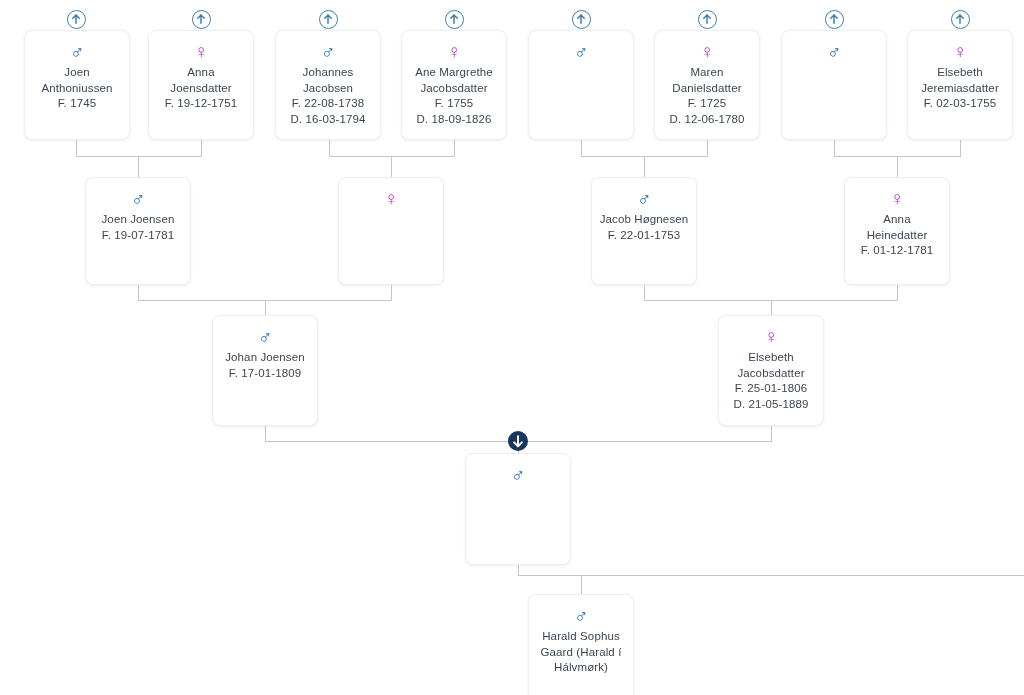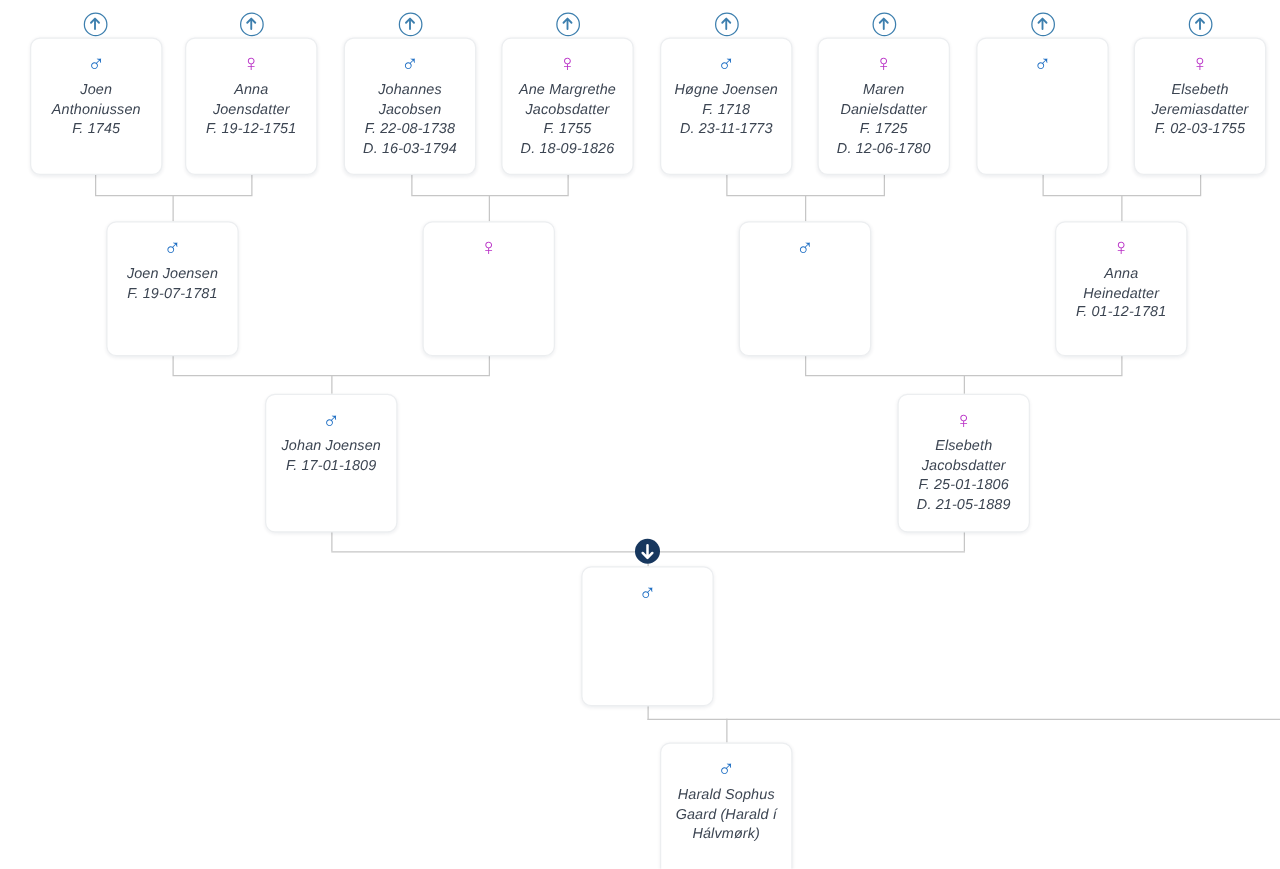--- a/index.html
+++ b/index.html
@@ -48,21 +48,20 @@
   .sym.male   { color: #1f6fc4; }
   .sym.female { color: #b82ec6; }
   .card .lines {
     display: block;
     font-size: 11.5px;
     line-height: 15.5px;
     color: #3c4552;
     padding: 0 7px;
     white-space: pre-line;
     letter-spacing: 0.01em;
-    font-style: italic;
   }
 
   
   .arrow-up {
     position: absolute;
     width: 19px;
     height: 19px;
     border-radius: 50%;
     border: 1.5px solid #3d7fae;
     box-sizing: border-box;
@@ -192,23 +191,20 @@
   </div>
   <div class="card" style="left:401px; top:30px; width:106px; height:110px;">
     <span class="sym female">♀</span>
     <span class="lines">Ane Margrethe
 Jacobsdatter
 F. 1755
 D. 18-09-1826</span>
   </div>
   <div class="card" style="left:528px; top:30px; width:106px; height:110px;">
     <span class="sym male">♂</span>
-    <span class="lines">Høgne Joensen
-F. 1718
-D. 23-11-1773</span>
   </div>
   <div class="card" style="left:654px; top:30px; width:106px; height:110px;">
     <span class="sym female">♀</span>
     <span class="lines">Maren
 Danielsdatter
 F. 1725
 D. 12-06-1780</span>
   </div>
   <div class="card" style="left:781px; top:30px; width:106px; height:110px;">
     <span class="sym male">♂</span>
@@ -223,20 +219,22 @@
   <div class="card" style="left:85px;  top:177px; width:106px; height:108px;">
     <span class="sym male">♂</span>
     <span class="lines">Joen Joensen
 F. 19-07-1781</span>
   </div>
   <div class="card" style="left:338px; top:177px; width:106px; height:108px;">
     <span class="sym female">♀</span>
   </div>
   <div class="card" style="left:591px; top:177px; width:106px; height:108px;">
     <span class="sym male">♂</span>
+    <span class="lines">Jacob Høgnesen
+F. 22-01-1753</span>
   </div>
   <div class="card" style="left:844px; top:177px; width:106px; height:108px;">
     <span class="sym female">♀</span>
     <span class="lines">Anna
 Heinedatter
 F. 01-12-1781</span>
   </div>
 
   <div class="card" style="left:212px; top:315px; width:106px; height:111px;">
     <span class="sym male">♂</span>

